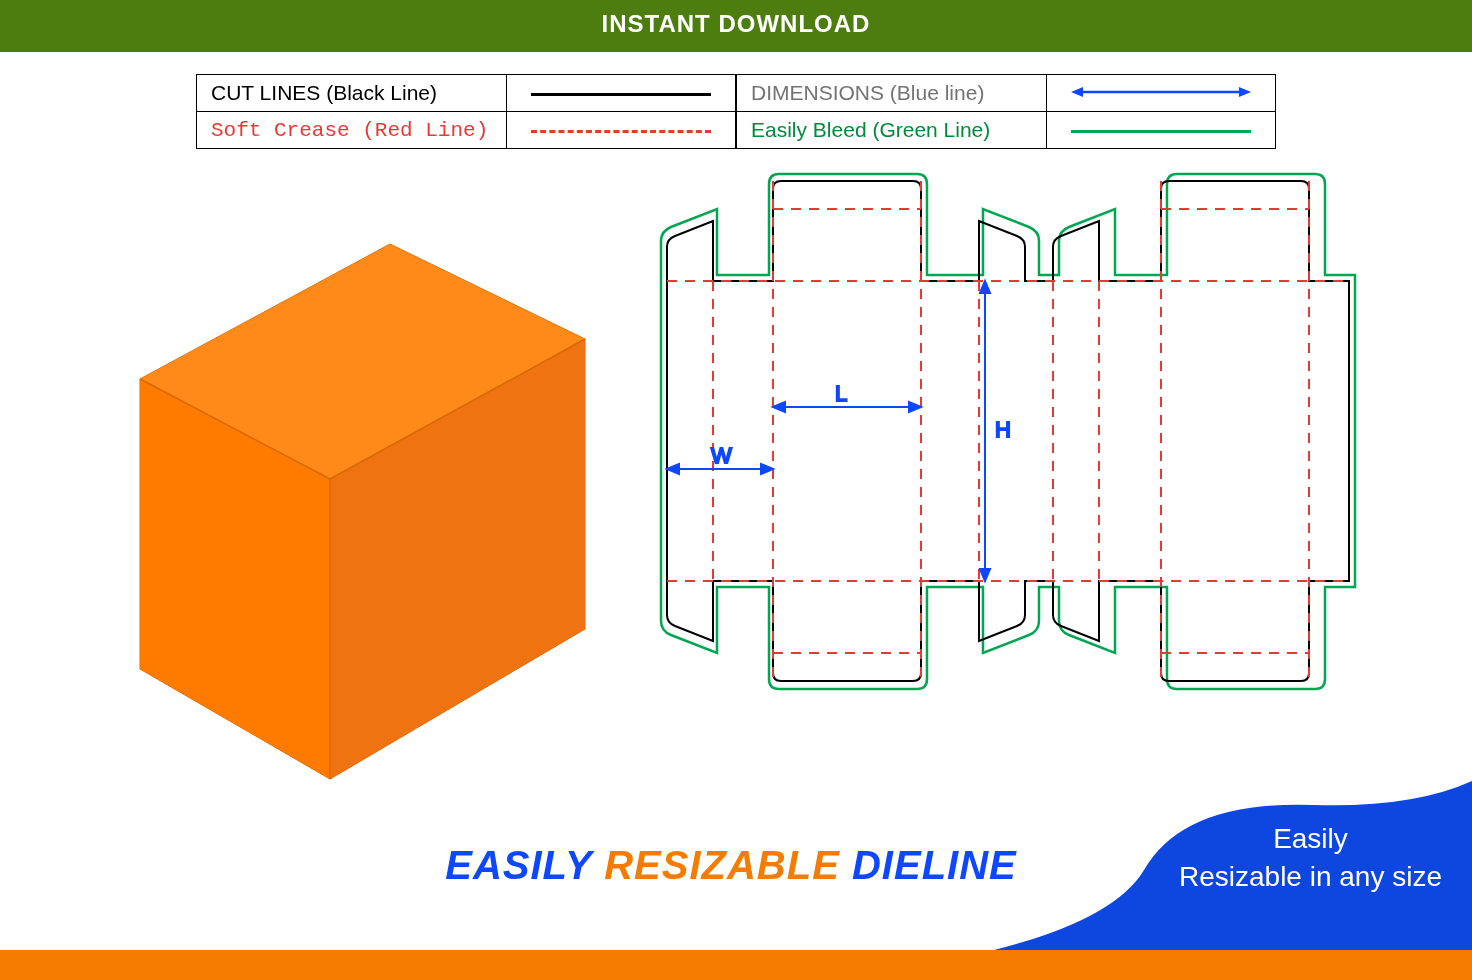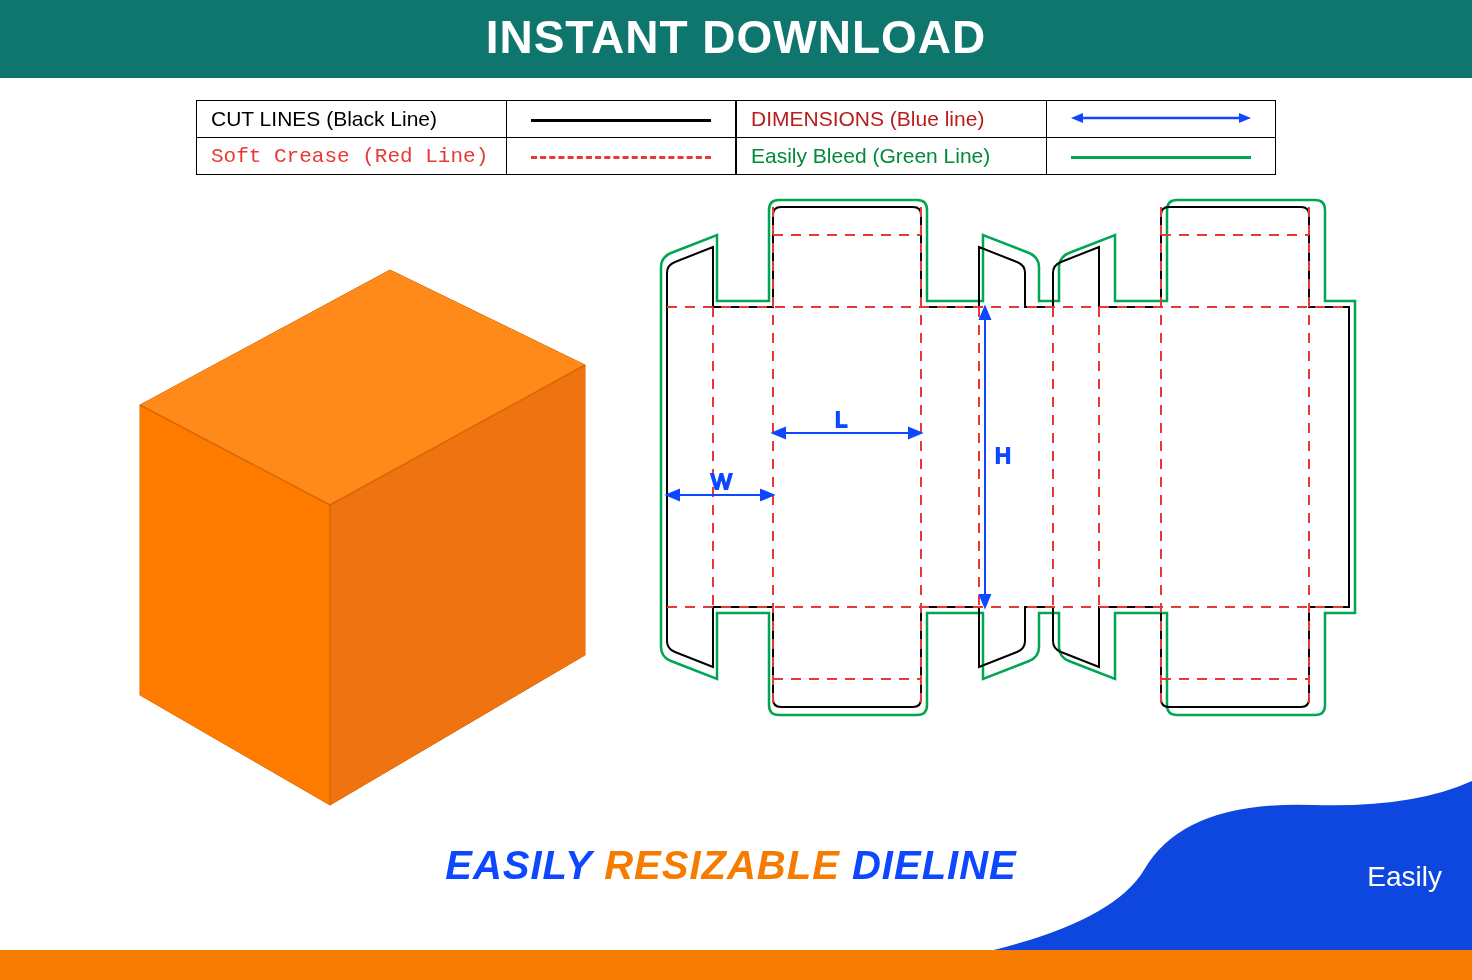--- a/index.html
+++ b/index.html
@@ -1,23 +1,23 @@
 <!DOCTYPE html>
 <html><head>
 <meta charset="utf-8">
 <style>
   body { margin:0; font-family: Arial, Helvetica, sans-serif; background:#fff; width:1472px; }
   .page { width:1472px; height:980px; position:relative; background:#fff; overflow:hidden; }
-  .top-bar { background:#0f766e; color:#fff; text-align:center; font-weight:bold; letter-spacing:1px; font-size:46px; padding:10px 0 14px 0; }
+  .top-bar { background:#4d7c0f; color:#fff; text-align:center; font-weight:bold; letter-spacing:1px; font-size:24px; padding:10px 0 14px 0; }
   .legend-wrap { display:flex; justify-content:center; margin-top:22px; }
   .legend-table { border:1px solid #000; border-collapse:collapse; width:540px; }
   .legend-table td { border:1px solid #000; padding:6px 14px; font-size:21px; font-weight:500; }
   .cut-label { color:#000; font-weight:bold; }
   .crease-label { color:#e53935;font-family:Liberation Mono, monospace; }
-  .dim-label { color:#b91c1c; }
+  .dim-label { color:#737373; }
   .bleed-label { color:#008a3a; }
   .sample-cell { text-align:center; width:200px; padding:0 14px; }
   .solid-line { display:inline-block; width:180px; border-top:3px solid #000; vertical-align:middle; }
   .dash-line { display:inline-block; width:180px; border-top:3px dashed #e53935; vertical-align:middle; }
   .arrow-line { display:inline-flex; align-items:center; justify-content:center; width:180px; color:#0d47ff; }
   .arrow-line svg { width:180px; height:16px; }
   .green-line { display:inline-block; width:180px; border-top:3px solid #00a651; vertical-align:middle; }
 
   .main-area { position:relative; height:700px; }
   .box3d { position:absolute; left:125px; top:30px; }
@@ -157,17 +157,18 @@
     <span class="resizable">RESIZABLE</span>
     <span class="dieline-word">DIELINE</span>
   </div>
 
   <div class="blue-corner">
     <svg width="480" height="200" viewBox="0 0 480 200">
       <path d="M 480 200 L 0 200 Q 120 170 150 120 Q 190 50 320 55 Q 420 58 480 30 Z" fill="#0d47e0"></path>
     </svg>
     <div class="blue-text">
       <div>Easily</div>
+      <div>Resizable in any size</div>
     </div>
   </div>
 
   <div class="bottom-bar"></div>
 </div>
 
 </body></html>

